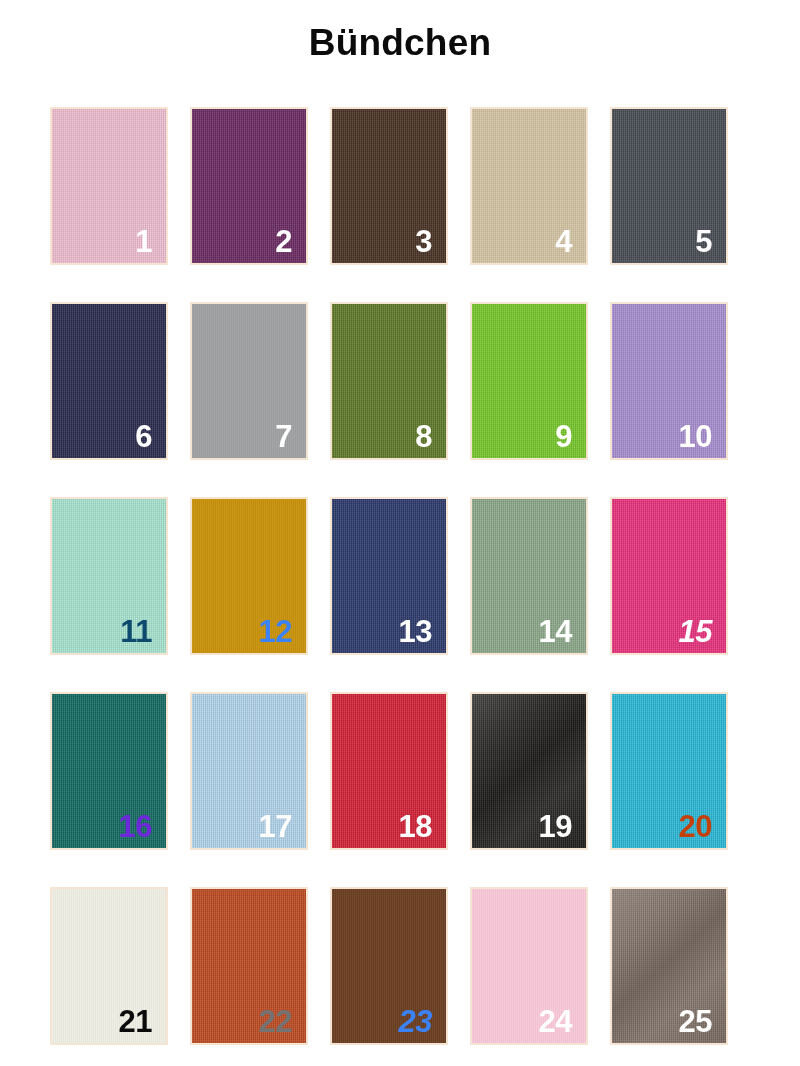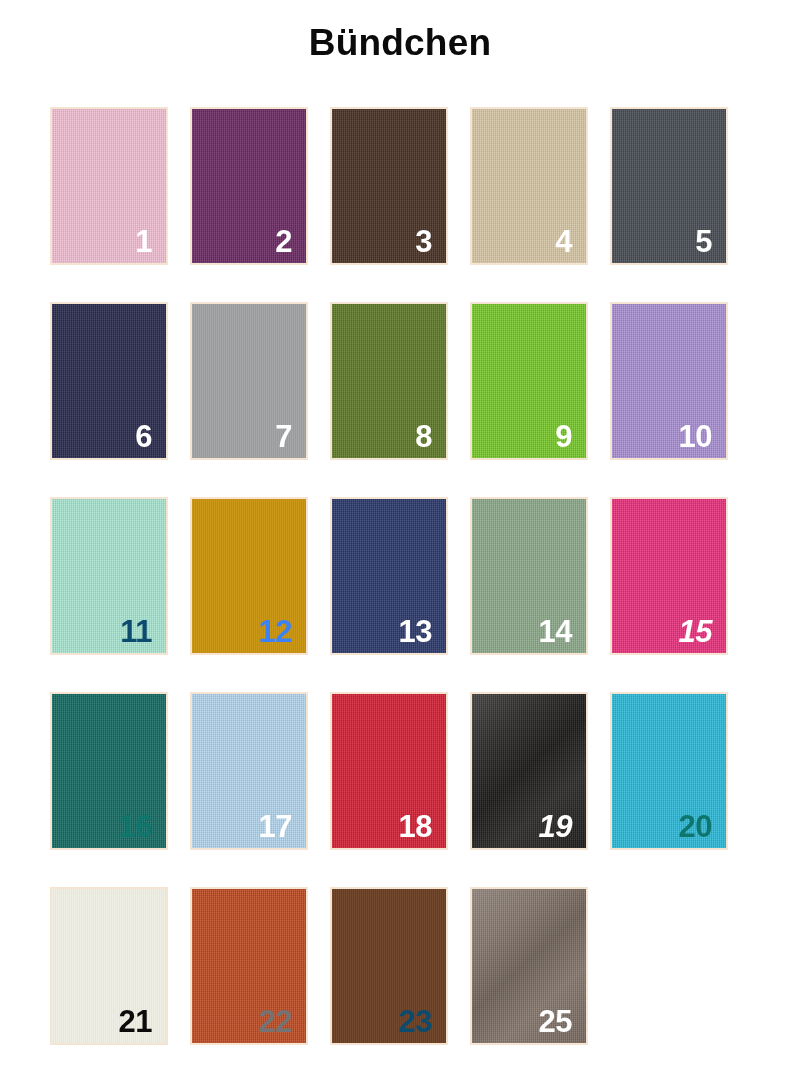--- a/index.html
+++ b/index.html
@@ -163,51 +163,55 @@
           <div class="swatch-label" style="color: rgb(255, 255, 255);">14</div>
         </div>
         <div class="swatch" style="border-color: rgb(245, 228, 210); font-style: italic;">
           <div class="swatch-fabric" style="background-color: rgb(232, 49, 124);"></div>
           <div class="swatch-label" style="color: rgb(255, 255, 255);">15</div>
         </div>
       </div>
       <div class="swatch-row">
         <div class="swatch" style="border-color: rgb(245, 228, 210);">
           <div class="swatch-fabric" style="background-color: rgb(20, 107, 99);"></div>
-          <div class="swatch-label" style="color: #0f766e; margin-top: 15px;">16</div>
+          <div class="swatch-label" style="color: #6d28d9; margin-top: 15px;">16</div>
         </div>
         <div class="swatch" style="border-color: rgb(245, 228, 210);">
           <div class="swatch-fabric" style="background-color: rgb(179, 212, 236);"></div>
           <div class="swatch-label" style="color: rgb(255, 255, 255);">17</div>
         </div>
         <div class="swatch" style="border-color: rgb(245, 228, 210);">
           <div class="swatch-fabric" style="background-color: rgb(211, 32, 54);"></div>
           <div class="swatch-label" style="color: rgb(255, 255, 255);">18</div>
         </div>
         <div class="swatch" style="border-color: rgb(245, 228, 210);">
           <div class="swatch-fabric sheen" style="background-color: rgb(31, 29, 27);"></div>
-          <div class="swatch-label" style="color: rgb(255, 255, 255); font-style: italic;">19</div>
+          <div class="swatch-label" style="color: rgb(255, 255, 255);">19</div>
         </div>
         <div class="swatch" style="border-color: rgb(245, 228, 210);">
           <div class="swatch-fabric" style="background-color: rgb(43, 184, 216);"></div>
-          <div class="swatch-label" style="color: #0f766e;">20</div>
+          <div class="swatch-label" style="color: #c2410c;">20</div>
         </div>
       </div>
       <div class="swatch-row">
         <div class="swatch" style="border-color: rgb(245, 228, 210);">
           <div class="swatch-fabric soft" style="background-color: rgb(238, 238, 228);"></div>
           <div class="swatch-label" style="color: rgb(11, 11, 11);">21</div>
         </div>
         <div class="swatch" style="border-color: rgb(245, 228, 210);">
           <div class="swatch-fabric" style="background-color: rgb(191, 74, 34);"></div>
           <div class="swatch-label" style="color: #737373;">22</div>
         </div>
         <div class="swatch" style="border-color: rgb(245, 228, 210);">
           <div class="swatch-fabric soft" style="background-color: rgb(107, 63, 35);"></div>
-          <div class="swatch-label" style="color: #0c4a6e;">23</div>
+          <div class="swatch-label" style="color: #3b82f6; font-style: italic;">23</div>
+        </div>
+        <div class="swatch" style="border-color: rgb(245, 228, 210);">
+          <div class="swatch-fabric soft" style="background-color: rgb(248, 200, 216);"></div>
+          <div class="swatch-label" style="color: rgb(255, 255, 255);">24</div>
         </div>
         <div class="swatch" style="border-color: rgb(245, 228, 210);">
           <div class="swatch-fabric sheen" style="background-color: rgb(125, 110, 100);"></div>
           <div class="swatch-label" style="color: rgb(255, 255, 255); margin-left: 24px;">25</div>
         </div>
       </div>
     </div>
 
 </div>
 

